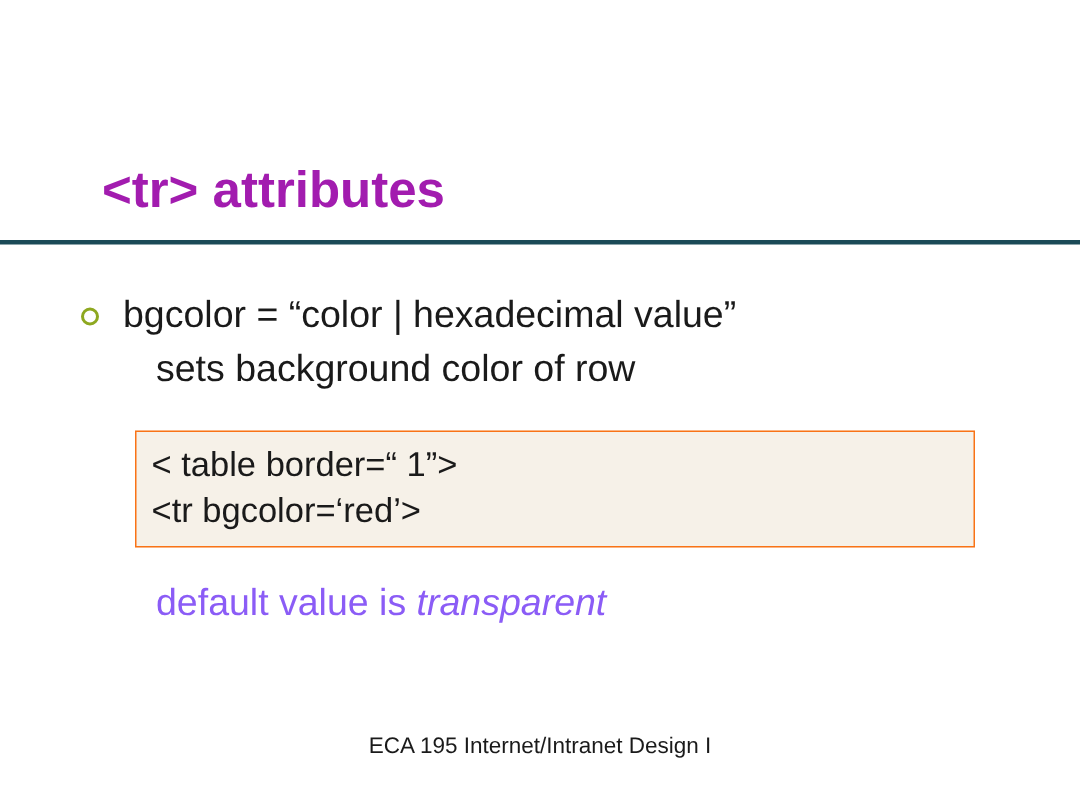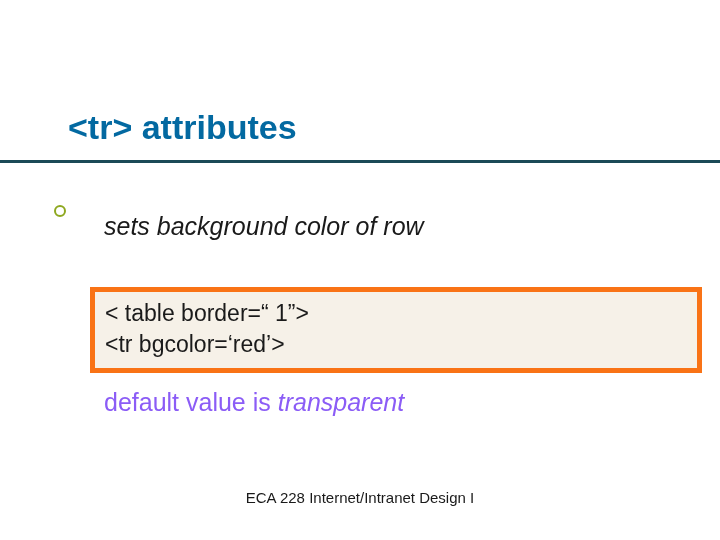--- a/index.html
+++ b/index.html
@@ -19,21 +19,21 @@
   }
   .title-area {
     position: absolute;
     top: 108px;
     left: 68px;
     right: 40px;
   }
   .title {
     font-size: 34px;
     font-weight: bold;
-    color: #0369a1;
+    color: #a21caf;
     letter-spacing: 0px;
   }
   .underline {
     position: absolute;
     top: 160px;
     left: 0;
     width: 720px;
     height: 3px;
     background: #1b4a57;
   }
@@ -51,29 +51,28 @@
     position: absolute;
     top: 194px;
     left: 82px;
     right: 40px;
     font-size: 25px;
     color: #1a1a1a;
     line-height: 1.35;
   }
   .body-line2 {
     margin-left: 22px;
-    margin-top: 16px;
-    font-style: italic;
+    margin-top: 2px;
   }
   .code-box {
     position: absolute;
     top: 287px;
     left: 90px;
-    width: 612px;
-    border: 5px solid #f97316;
+    width: 560px;
+    border: 1px solid #f97316;
     background: #f6f1e8;
     padding: 6px 10px 8px 10px;
     font-size: 23px;
     color: #1a1a1a;
     line-height: 1.35;
   }
   .code-line2 {
   }
   .default-text {
     position: absolute;
@@ -102,27 +101,28 @@
 
   <div class="title-area">
     <h1 class="title">&lt;tr&gt; attributes</h1>
   </div>
 
   <div class="underline"></div>
 
   <div class="bullet-dot"></div>
 
   <div class="body-text">
+    <div>bgcolor = “color | hexadecimal value”</div>
     <div class="body-line2">sets background color of row</div>
   </div>
 
   <div class="code-box">
     <div>&lt; table border=“ 1”&gt;</div>
     <div class="code-line2">&lt;tr bgcolor=‘red’&gt;</div>
   </div>
 
   <div class="default-text">
     <span>default value is </span><span class="ital">transparent</span>
   </div>
 
-  <div class="footer">ECA 228  Internet/Intranet Design I</div>
+  <div class="footer">ECA 195  Internet/Intranet Design I</div>
 
 </div>
 
 </body></html>

